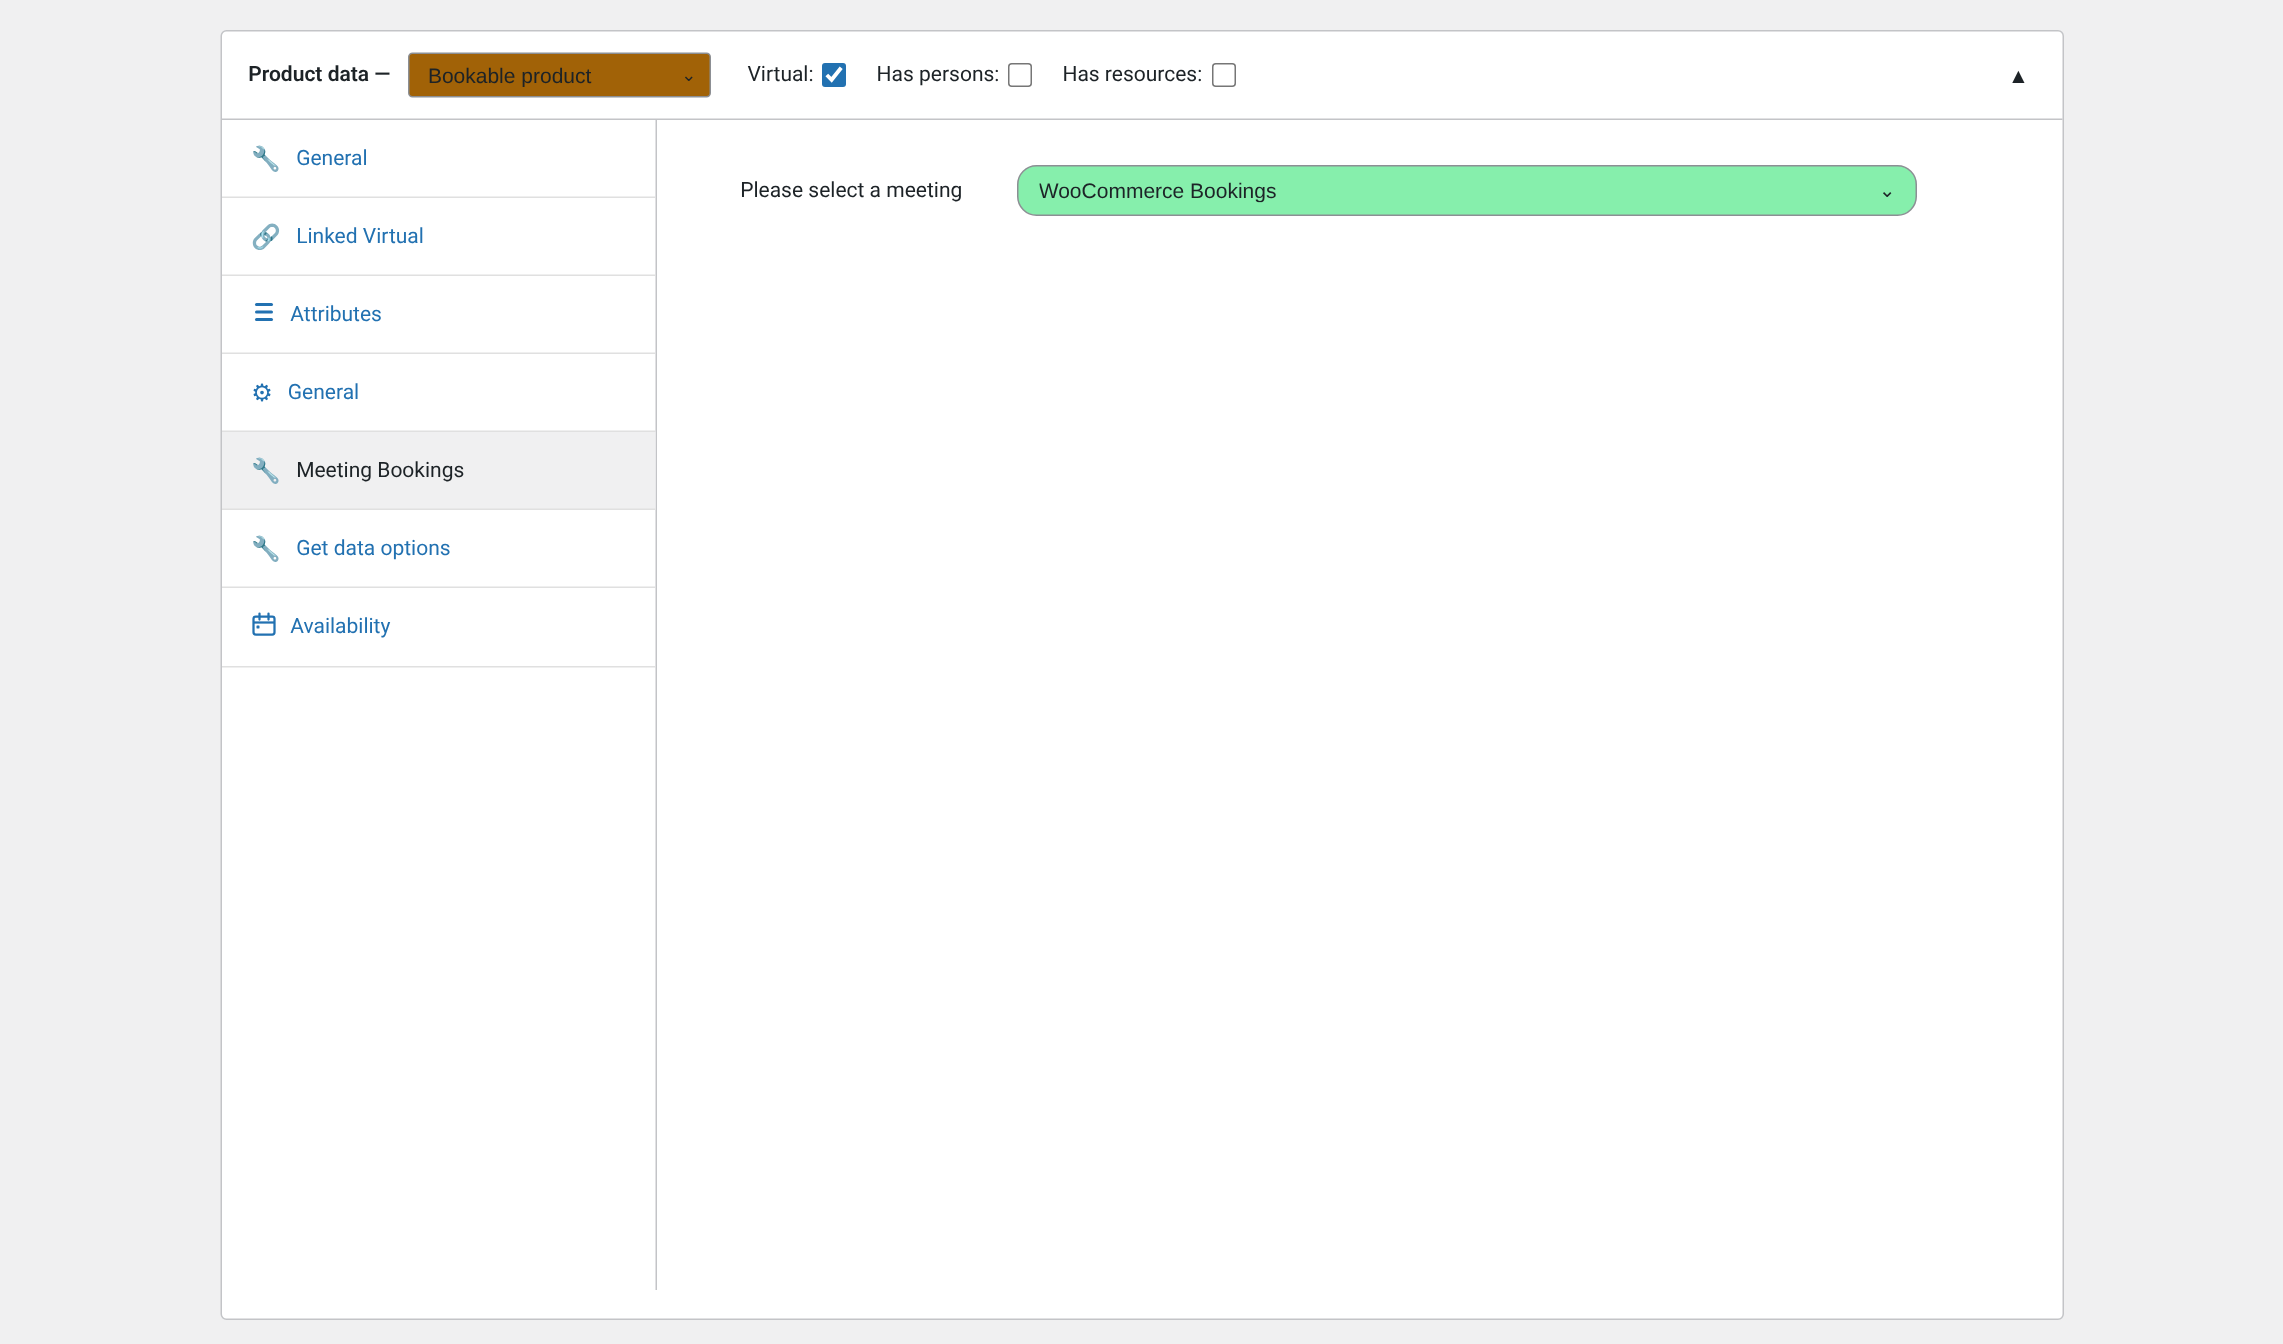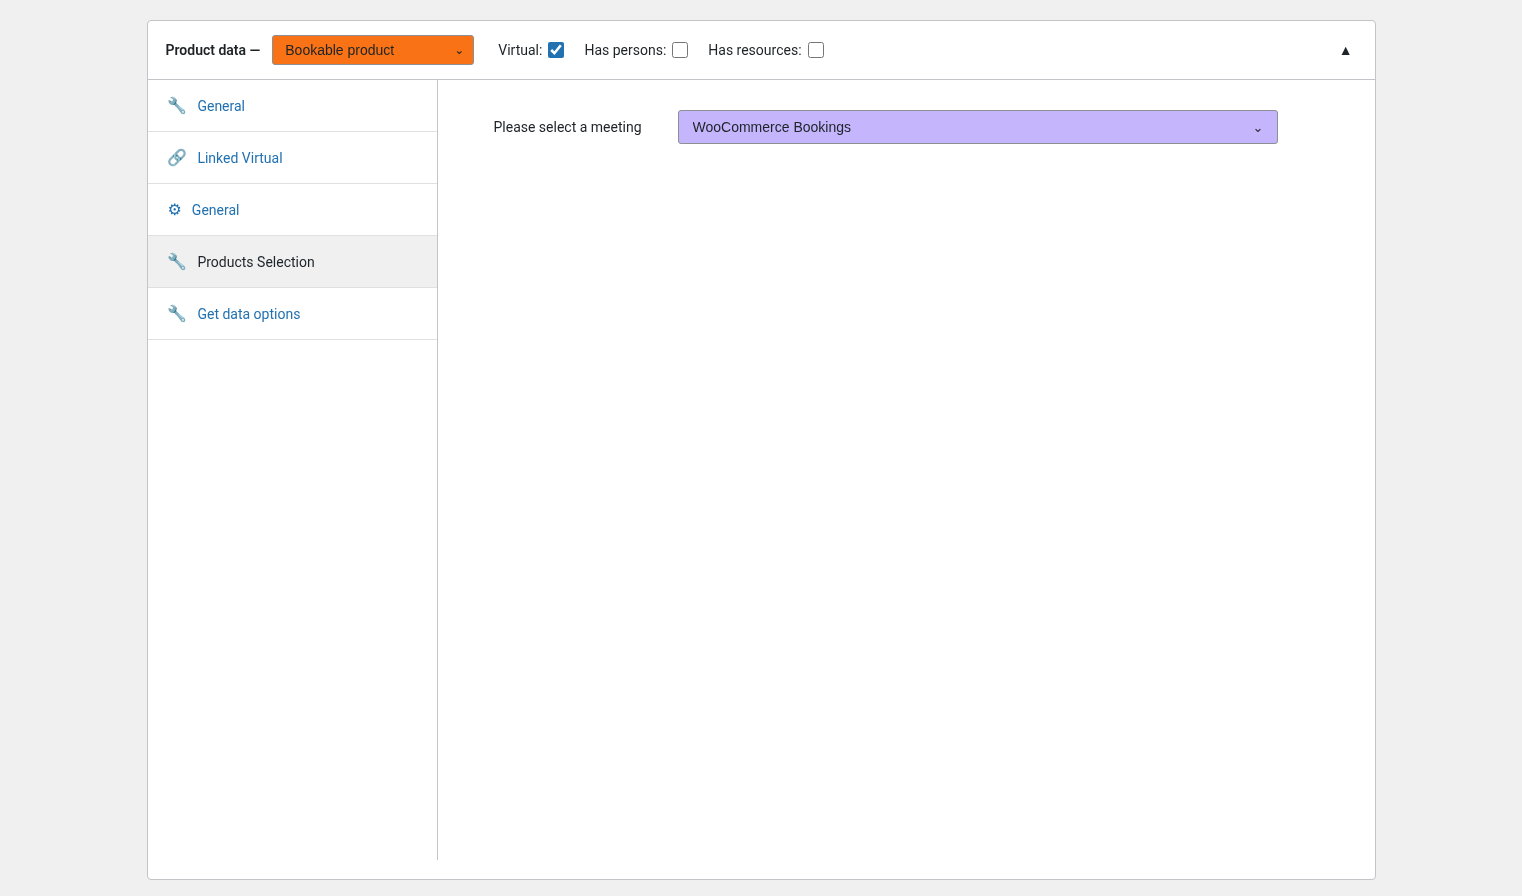--- a/index.html
+++ b/index.html
@@ -45,21 +45,21 @@
     }
 
     .product-type-select-wrapper {
       position: relative;
       display: inline-flex;
       align-items: center;
     }
 
     .product-type-select {
       appearance: none;
-      background: #f97316;
+      background: #a16207;
       border: 1px solid #8c8f94;
       border-radius: 3px;
       padding: 6px 36px 6px 12px;
       font-size: 14px;
       color: #1d2327;
       cursor: pointer;
       min-width: 200px;
     }
 
     .select-chevron {
@@ -170,23 +170,23 @@
     .meeting-select-wrapper {
       position: relative;
       display: inline-flex;
       align-items: center;
       flex: 1;
       max-width: 600px;
     }
 
     .meeting-select {
       appearance: none;
-      background: #c4b5fd;
+      background: #86efac;
       border: 1px solid #8c8f94;
-      border-radius: 3px;
+      border-radius: 13px;
       padding: 8px 40px 8px 14px;
       font-size: 14px;
       color: #1d2327;
       cursor: pointer;
       width: 100%;
     }
 
     .meeting-select-chevron {
       position: absolute;
       right: 14px;
@@ -241,36 +241,57 @@
       <div class="sidebar-item">
         <span class="icon">🔧</span>
         <span class="sidebar-item-label">General</span>
       </div>
 
       <div class="sidebar-item">
         <span class="icon">🔗</span>
         <span class="sidebar-item-label">Linked Virtual</span>
       </div>
 
+      <div class="sidebar-item">
+        <span class="icon">
+          <svg width="16" height="14" viewBox="0 0 16 14" fill="none" xmlns="http://www.w3.org/2000/svg">
+            <rect x="2" y="1" width="12" height="2" rx="1" fill="#2271b1"></rect>
+            <rect x="2" y="6" width="12" height="2" rx="1" fill="#2271b1"></rect>
+            <rect x="2" y="11" width="12" height="2" rx="1" fill="#2271b1"></rect>
+          </svg>
+        </span>
+        <span class="sidebar-item-label">Attributes</span>
+      </div>
 
       <div class="sidebar-item">
         <span class="icon">⚙</span>
         <span class="sidebar-item-label">General</span>
       </div>
 
       <div class="sidebar-item active">
         <span class="icon">🔧</span>
-        <span class="sidebar-item-label">Products Selection</span>
+        <span class="sidebar-item-label">Meeting Bookings</span>
       </div>
 
       <div class="sidebar-item">
         <span class="icon">🔧</span>
         <span class="sidebar-item-label">Get data options</span>
       </div>
 
+      <div class="sidebar-item">
+        <span class="icon">
+          <svg width="16" height="16" viewBox="0 0 16 16" fill="none" xmlns="http://www.w3.org/2000/svg">
+            <rect x="1" y="3" width="14" height="12" rx="1.5" stroke="#2271b1" stroke-width="1.5" fill="none"></rect>
+            <path d="M1 7h14" stroke="#2271b1" stroke-width="1.5"></path>
+            <path d="M5 1v4M11 1v4" stroke="#2271b1" stroke-width="1.5" stroke-linecap="round"></path>
+            <rect x="3" y="9" width="2" height="2" rx="0.3" fill="#2271b1"></rect>
+          </svg>
+        </span>
+        <span class="sidebar-item-label">Availability</span>
+      </div>
 
 
     </nav>
 
     <div class="main-content">
 
       <div class="field-row">
         <span class="field-label">Please select a meeting</span>
 
         <div class="meeting-select-wrapper">

